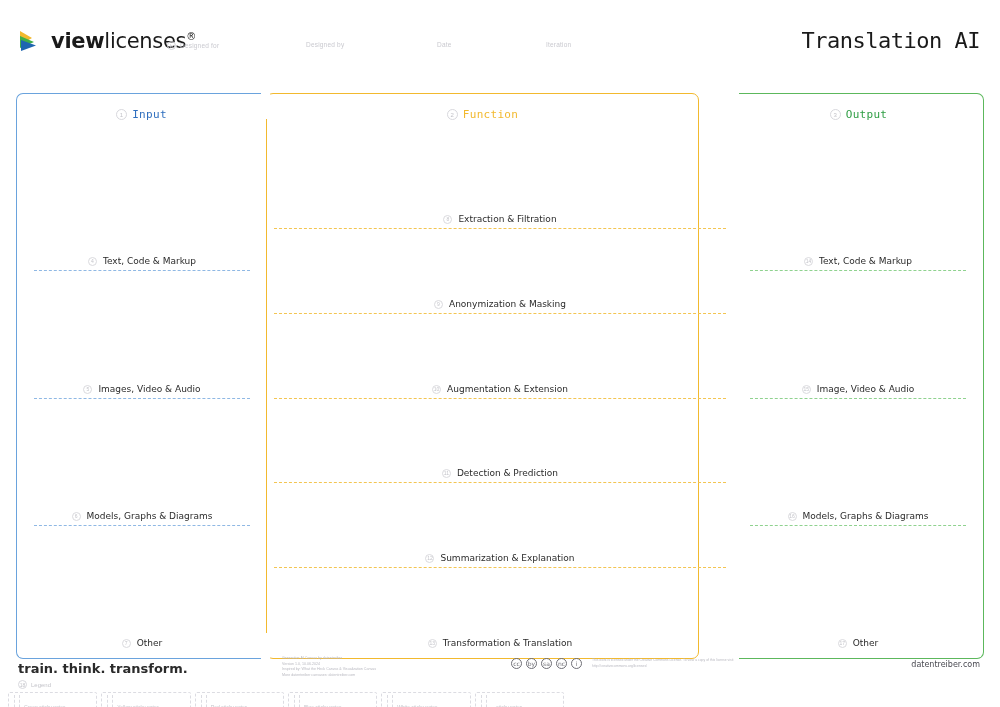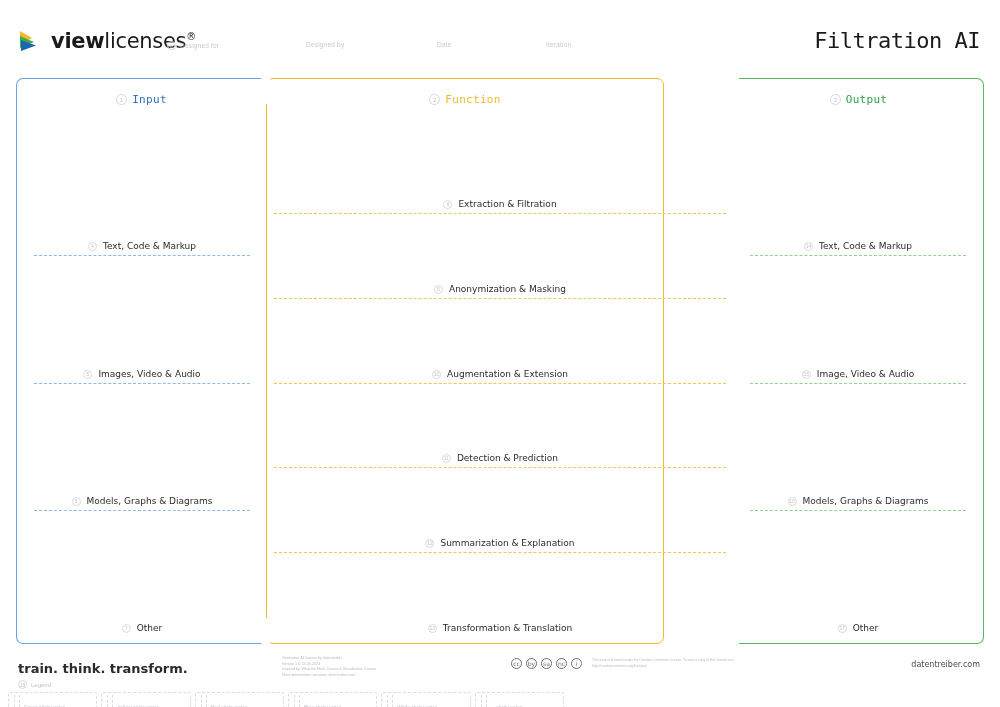--- a/index.html
+++ b/index.html
@@ -23,26 +23,26 @@
   .hdr-field { position:absolute; top:41px; display:flex; align-items:center; gap:4px;
                font-size:6.5px; color:#c9c9cf; letter-spacing:.2px; }
   .hdr-num { width:9px; height:9px; border:0.7px solid #d6d6db; border-radius:50%;
              font-size:5px; color:#c9c9cf; display:flex; align-items:center; justify-content:center; }
   .hf1 { left:167px; } .hf2 { left:306px; } .hf3 { left:437px; } .hf4 { left:546px; }
 
   .title { position:absolute; right:20px; top:28px; font-size:22px; color:#1a1a1a;
            font-family:"DejaVu Sans Mono", monospace; letter-spacing:-0.5px; }
 
   
-  .board { position:absolute; left:16px; top:78px; width:968px; height:566px; }
+  .board { position:absolute; left:16px; top:93px; width:968px; height:566px; }
 
   .col { position:absolute; top:0; height:566px; border-radius:7px; }
   .col-input    { left:0px;   width:250px; border:1.4px solid #6aa3dd; border-right:none;
                   border-top-right-radius:0; border-bottom-right-radius:0; }
-  .col-function { left:250px; width:398px; border:1.4px solid #f2b92e; }
+  .col-function { left:250px; width:433px; border:1.4px solid #f2b92e; }
   .col-output   { left:718px; width:250px; border:1.4px solid #5cb85c; border-left:none;
                   border-top-left-radius:0; border-bottom-left-radius:0; }
 
   
   .notch { position:absolute; width:9px; height:26px; background:#fff; }
 
   .col-head { position:absolute; top:14px; width:100%; text-align:center;
               display:flex; align-items:center; justify-content:center; gap:5px;
               font-family:"DejaVu Sans Mono", monospace; font-size:11px; letter-spacing:.3px; }
   .col-head .num { width:11px; height:11px; border-radius:50%; border:0.8px solid #d8d8dd;
@@ -116,21 +116,21 @@
     <div class="hdr-field hf2">
       <span>Designed by</span>
     </div>
     <div class="hdr-field hf3">
       <span>Date</span>
     </div>
     <div class="hdr-field hf4">
       <span>Iteration</span>
     </div>
 
-    <div class="title">Filtration AI</div>
+    <div class="title">Translation AI</div>
   </div>
 
   <div class="board">
 
     <div class="col col-input">
       <div class="col-head h-input">
         <span class="num">1</span>
         <span>Input</span>
       </div>
     </div>

